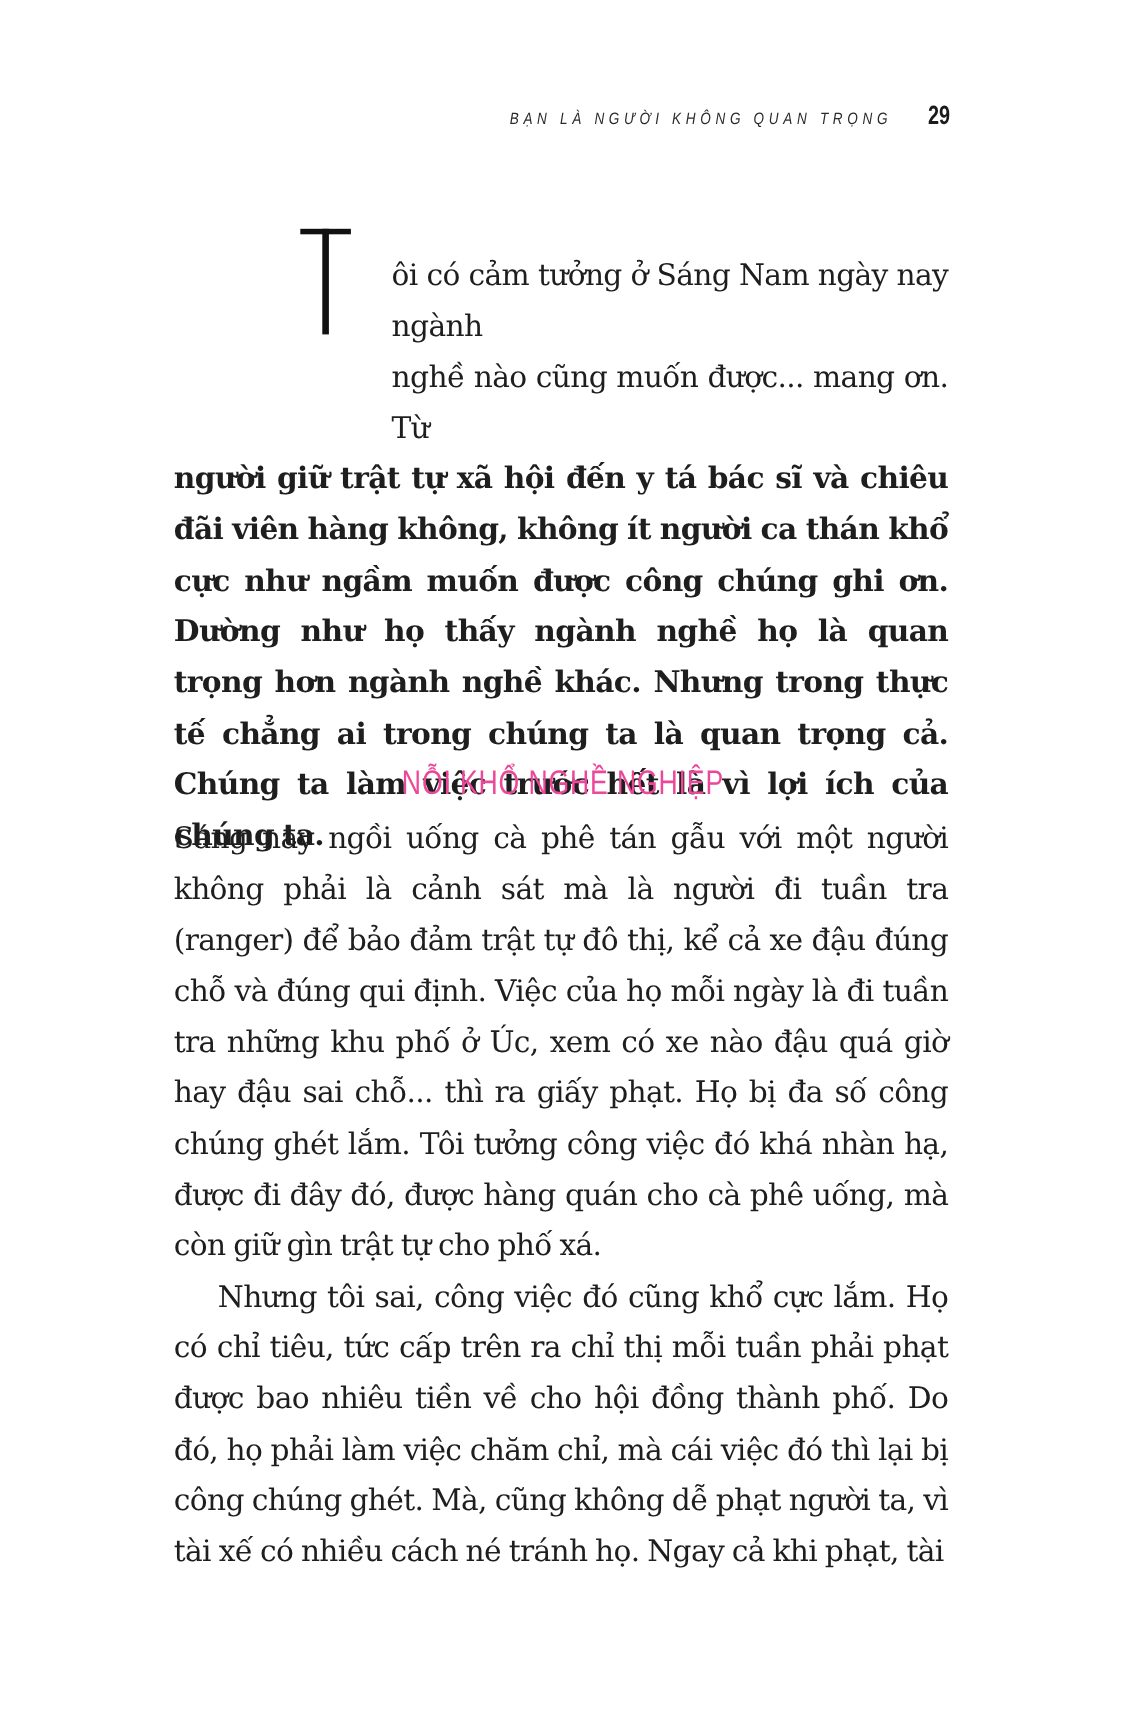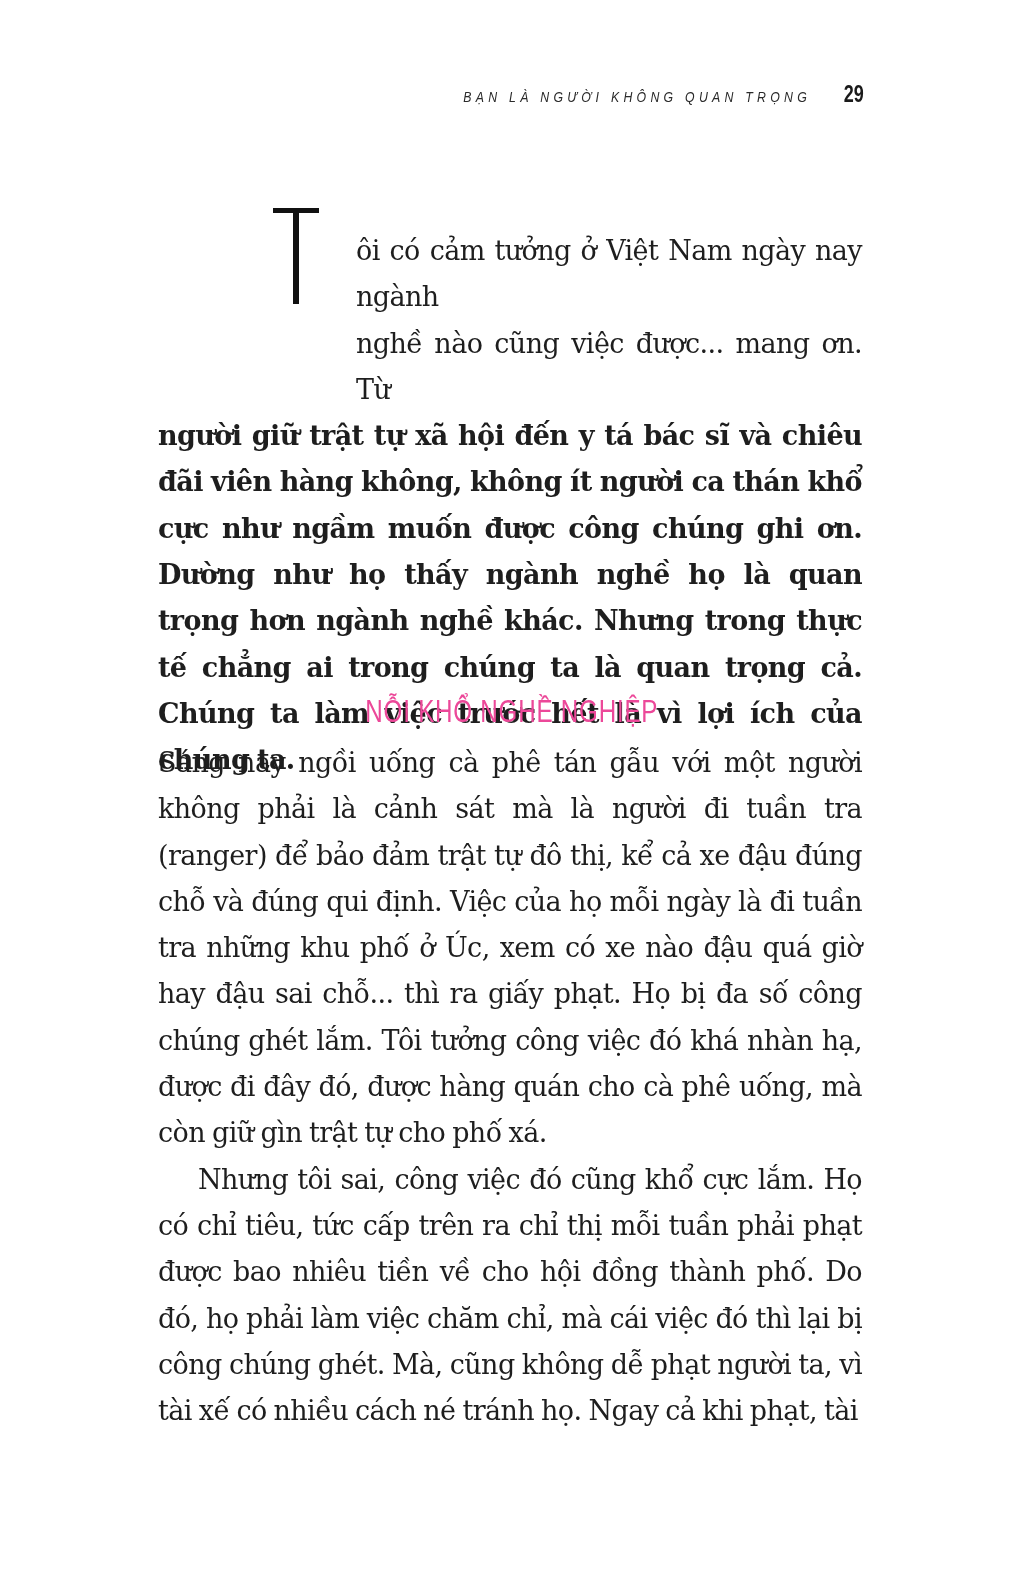--- a/index.html
+++ b/index.html
@@ -1,18 +1,18 @@
 <!DOCTYPE html>
 <html><head>
 <meta charset="utf-8">
 <style>
   html, body { margin: 0; padding: 0; background: #ffffff; }
   body { width: 1024px; height: 1575px; position: relative; overflow: hidden; color: #1c1c1c; }
   .running-header {
-    position: absolute; top: 80px; right: 160px;
+    position: absolute; top: 92px; right: 160px;
     display: flex; align-items: baseline; gap: 26px;
     font-family: "Liberation Sans", sans-serif;
   }
   .running-title {
     font-size: 15px; font-style: italic; letter-spacing: 5.2px; color: #2a2a2a;
     transform: scaleX(0.82); transform-origin: right center;
   }
   .page-number {
     font-size: 24px; font-weight: bold; color: #1a1a1a;
     transform: scaleX(0.75); transform-origin: right center;
@@ -49,22 +49,22 @@
   <span class="page-number">29</span>
 </div>
 
 <div class="dropcap" aria-label="T">
   <div class="bar-h"></div>
   <div class="bar-v"></div>
 </div>
 
 <div class="text-block intro">
   <p>
-    <span class="indented-line" style="display:block;text-align:justify;text-align-last:justify;">ôi có cảm tưởng ở Việt Nam ngày nay ngành</span>
-    <span class="indented-line" style="display:block;text-align:justify;text-align-last:justify;">nghề nào cũng việc được... mang ơn. Từ</span>
+    <span class="indented-line" style="display:block;text-align:justify;text-align-last:justify;">ôi có cảm tưởng ở Sáng Nam ngày nay ngành</span>
+    <span class="indented-line" style="display:block;text-align:justify;text-align-last:justify;">nghề nào cũng muốn được... mang ơn. Từ</span>
     <span style="display:block;font-weight:bold;">người giữ trật tự xã hội đến y tá bác sĩ và chiêu đãi viên hàng không, không ít người ca thán khổ cực như ngầm muốn được công chúng ghi ơn. Dường như họ thấy ngành nghề họ là quan trọng hơn ngành nghề khác. Nhưng trong thực tế chẳng ai trong chúng ta là quan trọng cả. Chúng ta làm việc trước hết là vì lợi ích của chúng ta.</span>
   </p>
 </div>
 
 <div class="section-heading">
   <span>NỖI KHỔ NGHỀ NGHIỆP</span>
 </div>
 
 <div class="text-block body1">
   <p>Sáng nay ngồi uống cà phê tán gẫu với một người không phải là cảnh sát mà là người đi tuần tra (ranger) để bảo đảm trật tự đô thị, kể cả xe đậu đúng chỗ và đúng qui định. Việc của họ mỗi ngày là đi tuần tra những khu phố ở Úc, xem có xe nào đậu quá giờ hay đậu sai chỗ... thì ra giấy phạt. Họ bị đa số công chúng ghét lắm. Tôi tưởng công việc đó khá nhàn hạ, được đi đây đó, được hàng quán cho cà phê uống, mà còn giữ gìn trật tự cho phố xá.</p>

